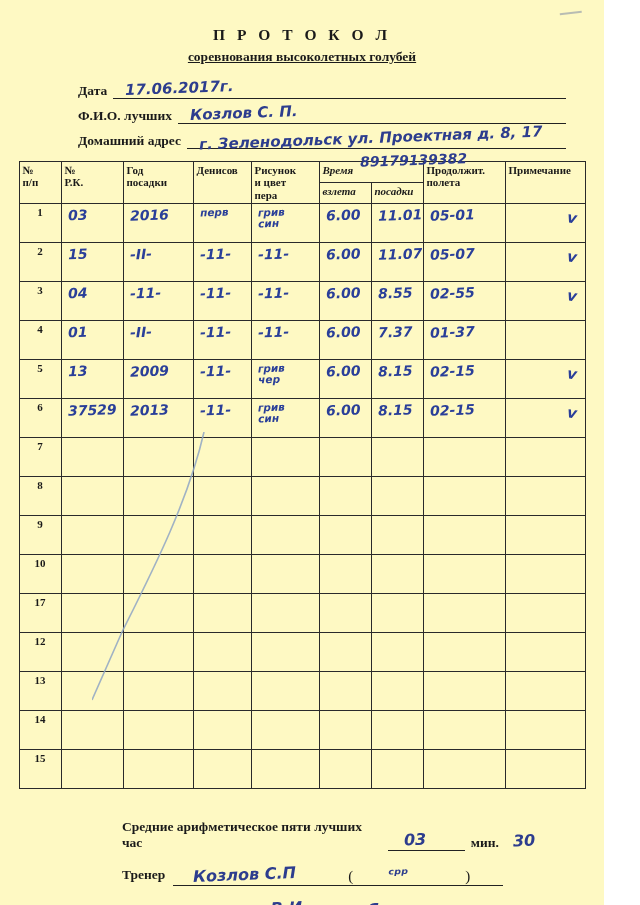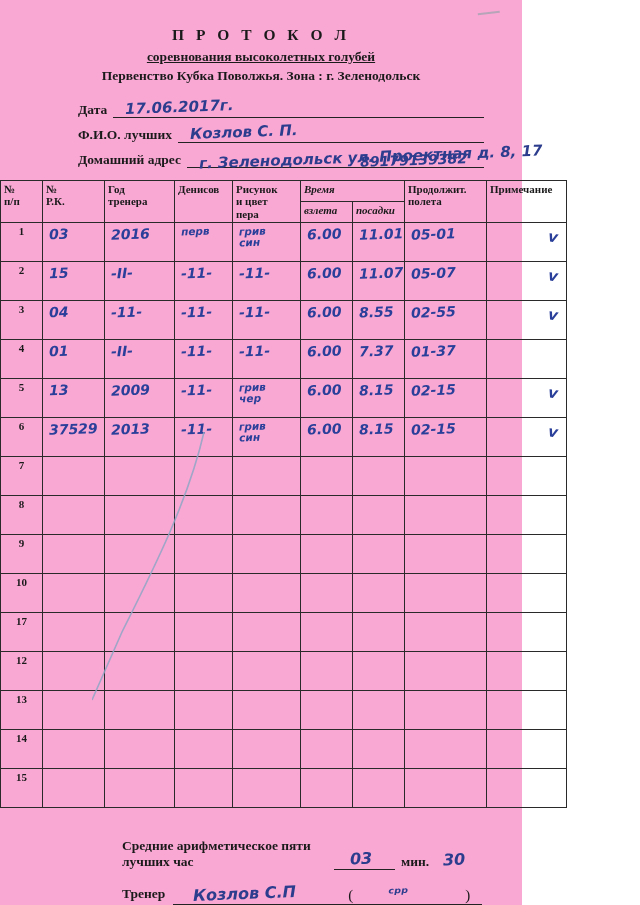--- a/index.html
+++ b/index.html
@@ -10,23 +10,23 @@
   body {
     width: 640px;
     height: 905px;
     font-family: "Liberation Serif", serif;
     color: #1a1a1a;
     position: relative;
     overflow: hidden;
   }
   .page {
     position: relative;
-    width: 522px;
+    width: 604px;
     height: 905px;
-    background: #f9a8d4;
+    background: #fef9c3;
   }
   
   .corner-mark {
     position: absolute;
     top: 12px;
     right: 22px;
     width: 22px;
     height: 4px;
     border-top: 2px solid #9aa2ad;
     transform: rotate(-6deg);
@@ -219,21 +219,20 @@
 </head>
 <body>
 
 <div class="page">
 
   <div class="corner-mark"></div>
 
   <div class="title-block">
     <div class="doc-title">П Р О Т О К О Л</div>
     <div class="doc-sub1">соревнования высоколетных голубей</div>
-    <div class="doc-sub2">Первенство Кубка Поволжья. Зона : г. Зеленодольск</div>
   </div>
 
   <div class="fields">
 
     <div class="field-row">
       <div class="field-label">Дата</div>
       <div class="field-line">
         <span class="hand">17.06.2017г.</span>
       </div>
     </div>
@@ -267,21 +266,21 @@
       <col style="width:82px">
       <col style="width:80px">
     </colgroup>
     <thead>
       <tr>
         <th rowspan="2"><span style="white-space:pre-line">№
 п/п</span></th>
         <th rowspan="2"><span style="white-space:pre-line">№
 Р.К.</span></th>
         <th rowspan="2"><span style="white-space:pre-line">Год
-тренера</span></th>
+посадки</span></th>
         <th rowspan="2"><span style="white-space:pre-line">Денисов</span></th>
         <th rowspan="2"><span style="white-space:pre-line">Рисунок
 и цвет
 пера</span></th>
         <th colspan="2" class="c-time"><span>Время</span></th>
         <th rowspan="2"><span style="white-space:pre-line">Продолжит.
 полета</span></th>
         <th rowspan="2"><span>Примечание</span></th>
       </tr>
       <tr>

